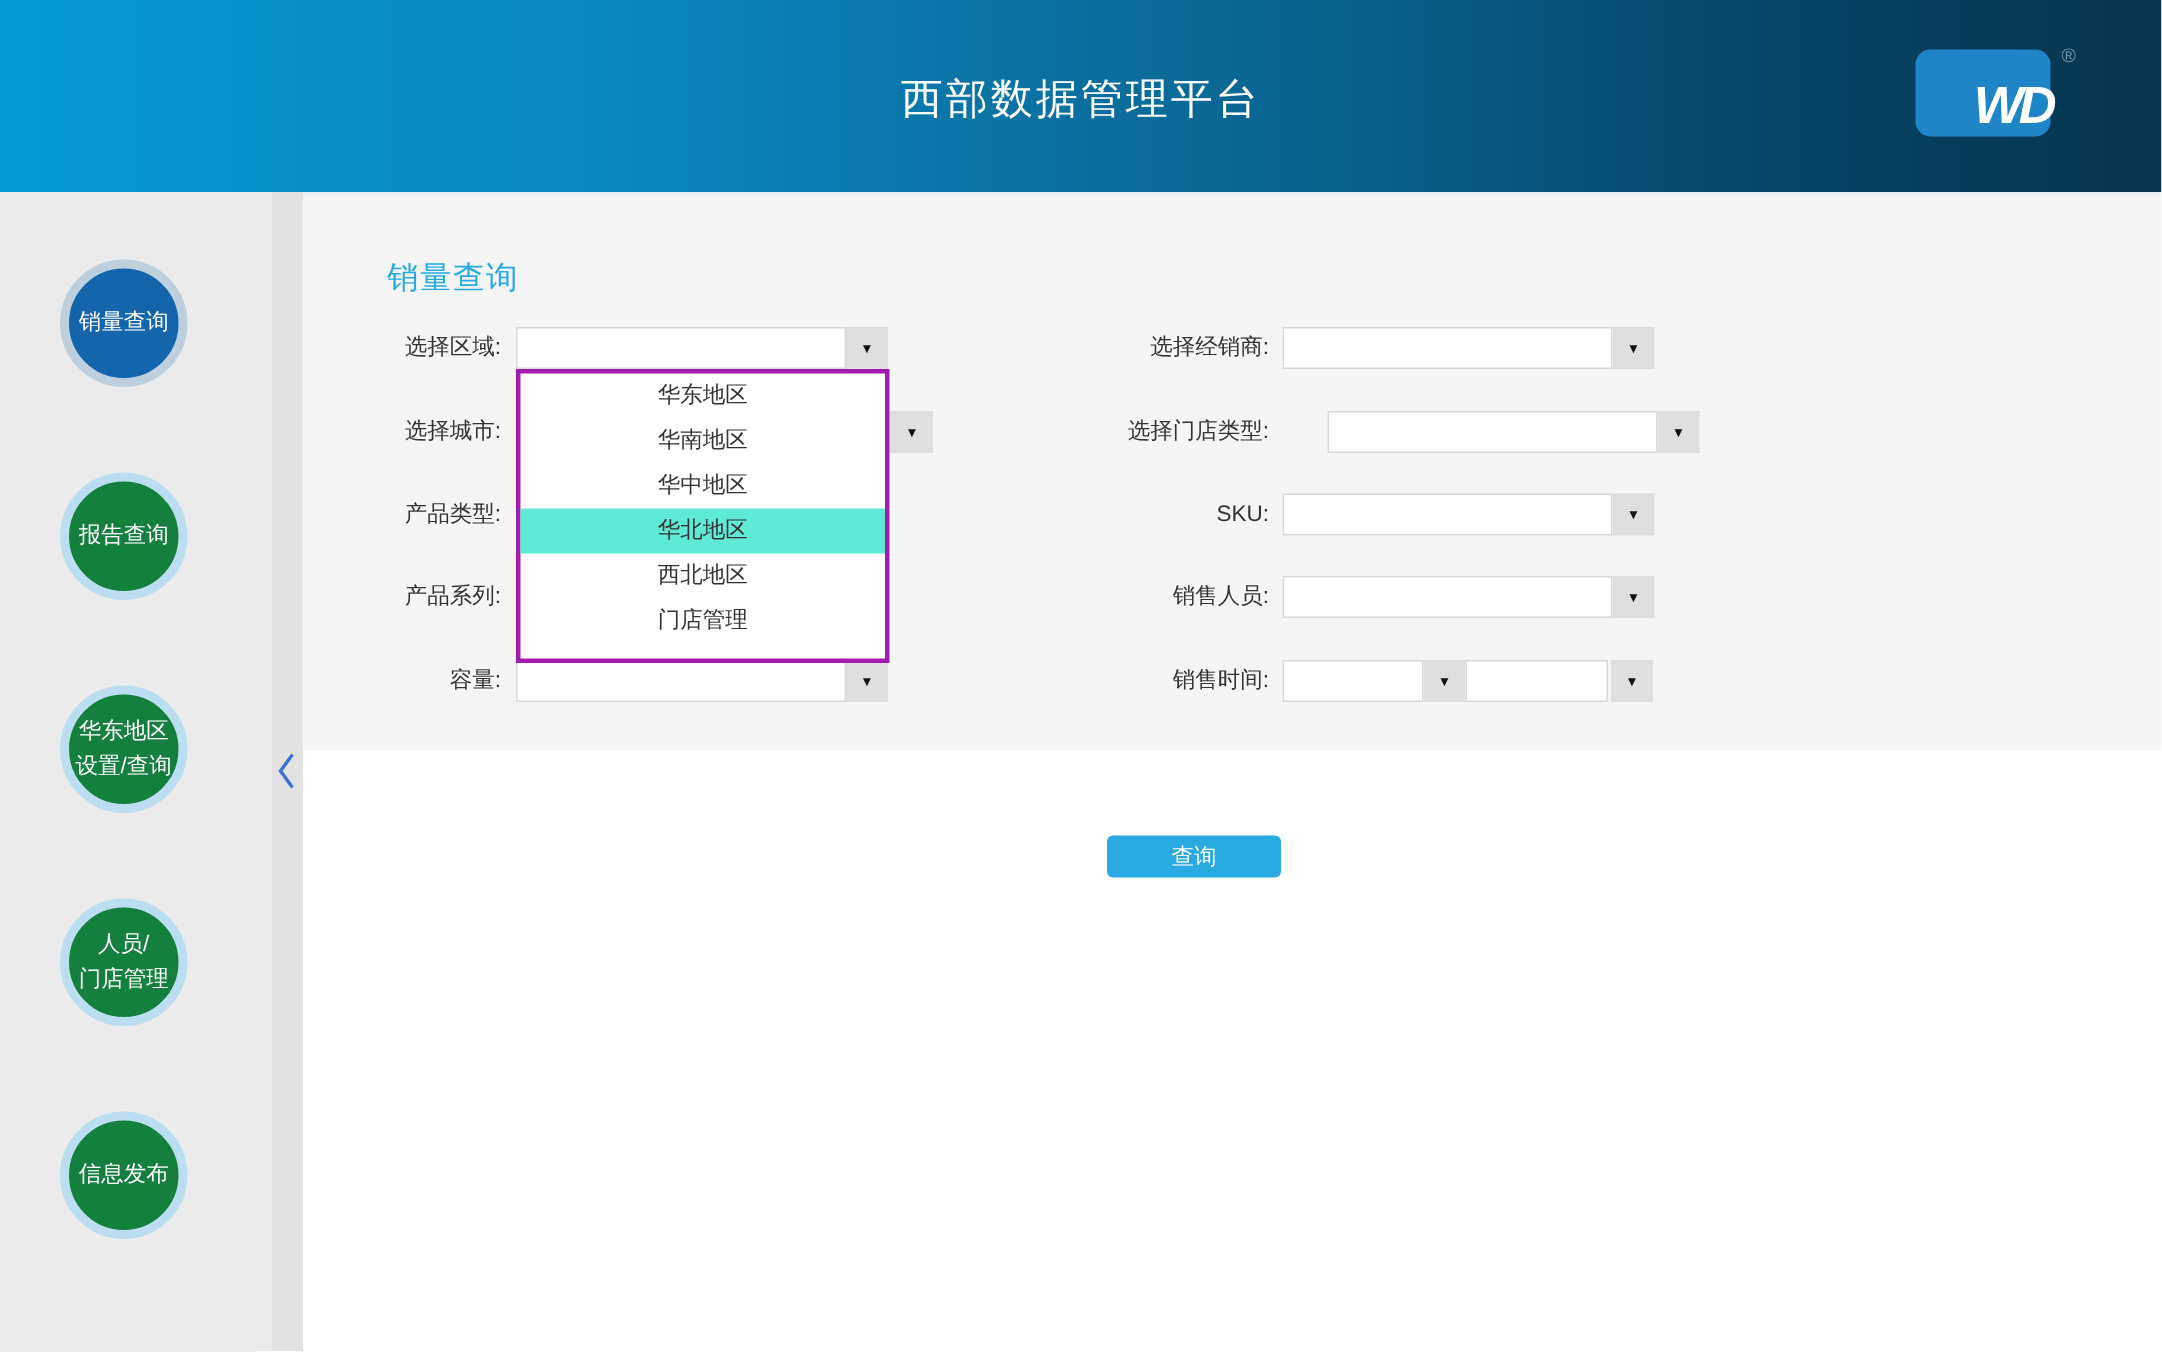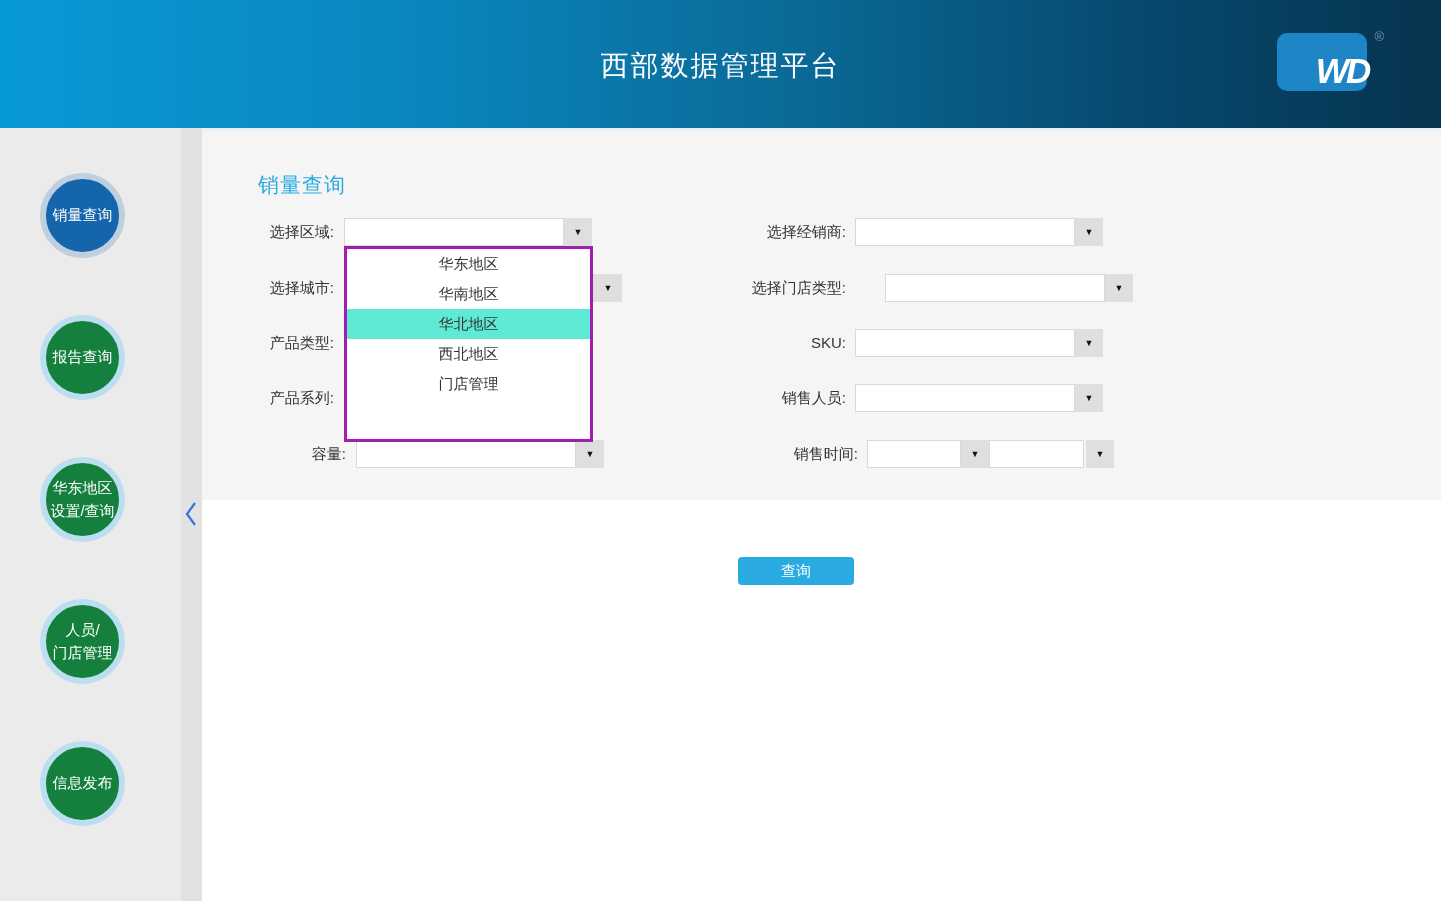--- a/index.html
+++ b/index.html
@@ -40,21 +40,21 @@
   .main-area { position:absolute; left:202px; top:128px; width:1239px; height:773px; background:#ffffff; }
   .form-panel { position:absolute; left:0; top:0; width:1239px; height:372px;
     background:#F5F5F5; border-top:3px solid #E8F1F8; }
   .section-title { position:absolute; left:56px; top:40px; color:#29ABE2;
     font-size:21px; font-weight:400; letter-spacing:1px; }
 
   .f-label { position:absolute; height:28px; line-height:28px; color:#333333;
     font-size:15px; text-align:right; }
   .lbl-l { left:0; width:132px; }
   .lbl-r { left:464px; width:180px; }
-  .r1 { top:87px; } .r2 { top:143px;padding-left:30px; } .r3 { top:198px; } .r4 { top:253px; } .r5 { top:309px;margin-left:12px; }
+  .r1 { top:87px; } .r2 { top:143px;padding-left:30px; } .r3 { top:198px; } .r4 { top:253px; } .r5 { top:309px; }
 
   .input-group { position:absolute; display:flex; height:28px; }
   .ig-l { left:142px; } .ig-r { left:653px; }
   .input-group input { width:220px; height:28px; border:1px solid #D9D9D9; background:#ffffff;
     outline:none; font-size:14px; padding:0 6px; color:#333; }
   .input-group input.sm1 { width:94px; }
   .input-group input.sm2 { width:95px; }
   .dd-btn { width:28px; height:28px; background:#DFDFDF; border:none; cursor:pointer;
     display:flex; align-items:center; justify-content:center;
     font-size:9px; color:#111111; }
@@ -146,20 +146,21 @@
       <div class="input-group ig-l r5">
         <input type="text" value="" style="">
         <button class="dd-btn">
             <span>▼</span>
           </button>
       </div>
 
       <div class="dropdown-panel">
         <div class="dd-option">华东地区</div>
         <div class="dd-option">华南地区</div>
+        <div class="dd-option">华中地区</div>
         <div class="dd-option highlighted">华北地区</div>
         <div class="dd-option">西北地区</div>
         <div class="dd-option">门店管理</div>
       </div>
 
       <div class="f-label lbl-r r1">选择经销商:</div>
       <div class="f-label lbl-r r2">选择门店类型:</div>
       <div class="f-label lbl-r r3">SKU:</div>
       <div class="f-label lbl-r r4">销售人员:</div>
       <div class="f-label lbl-r r5">销售时间:</div>

